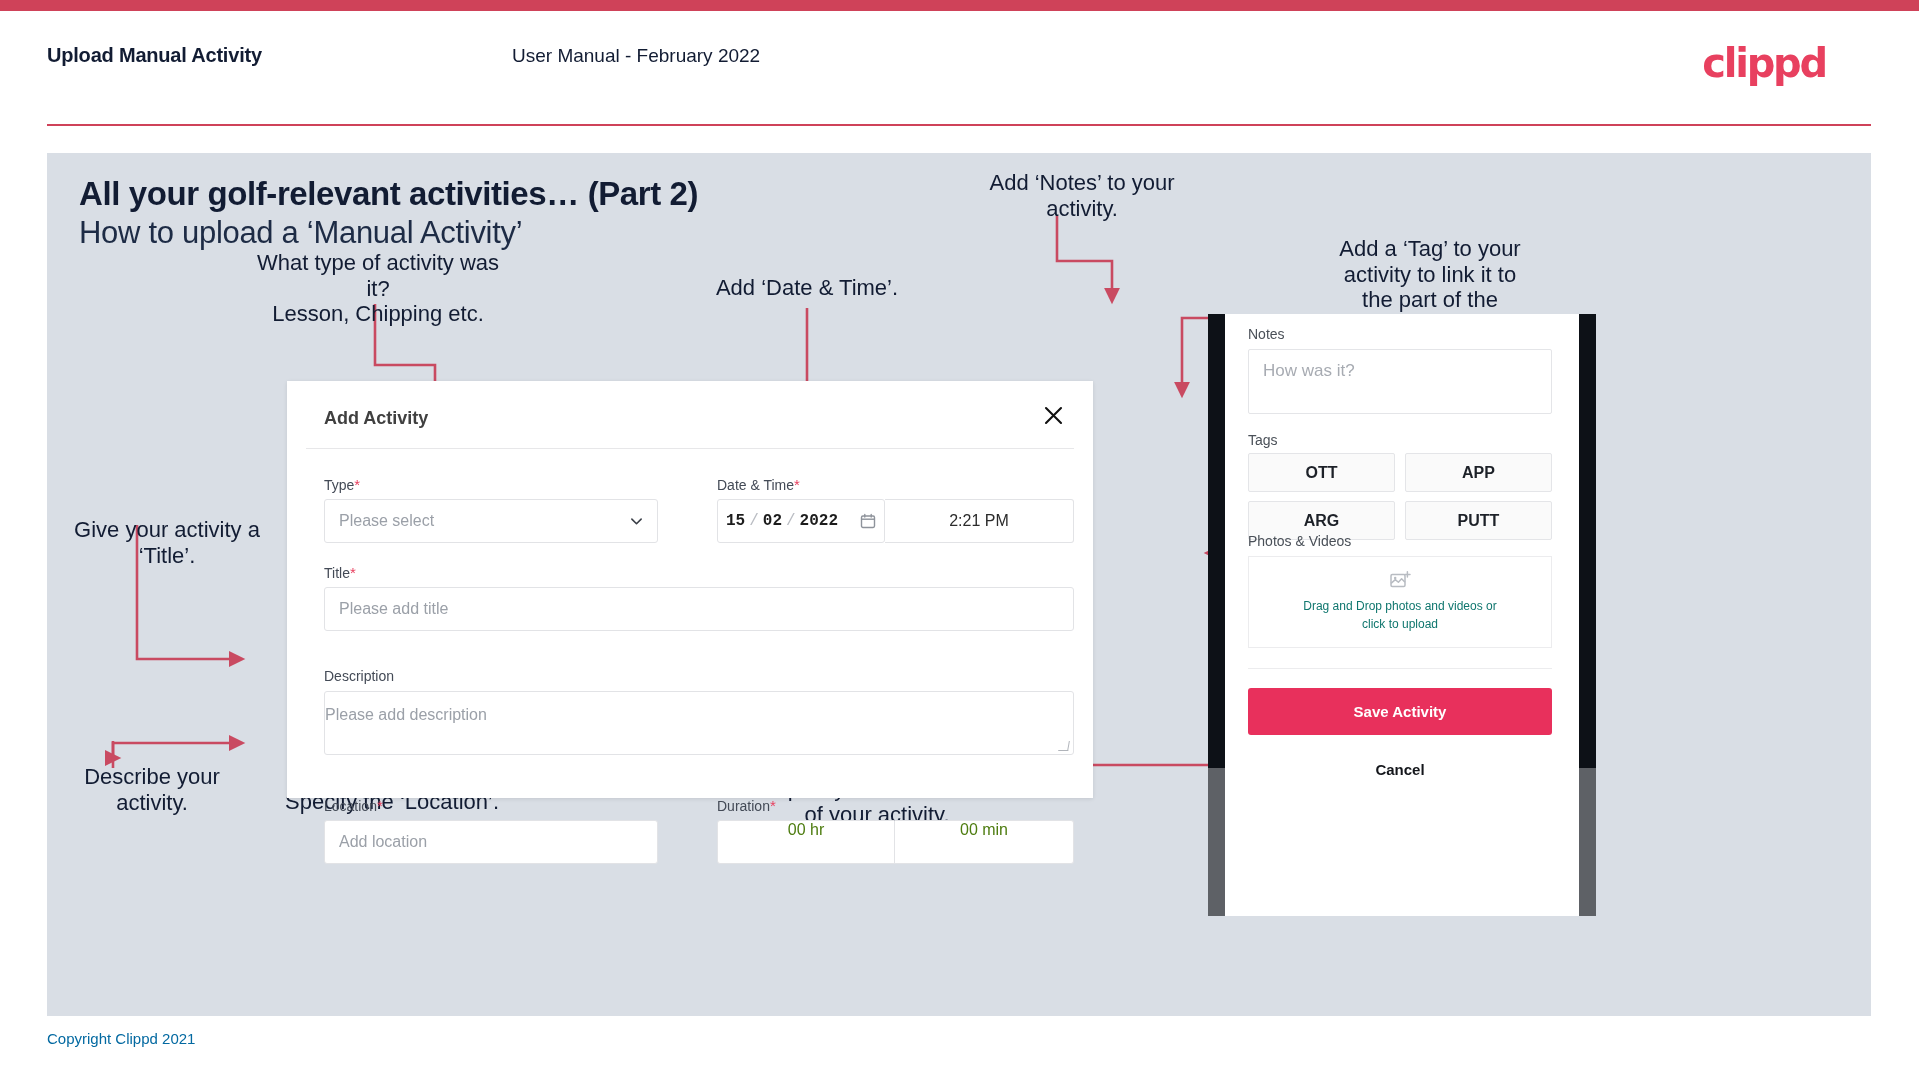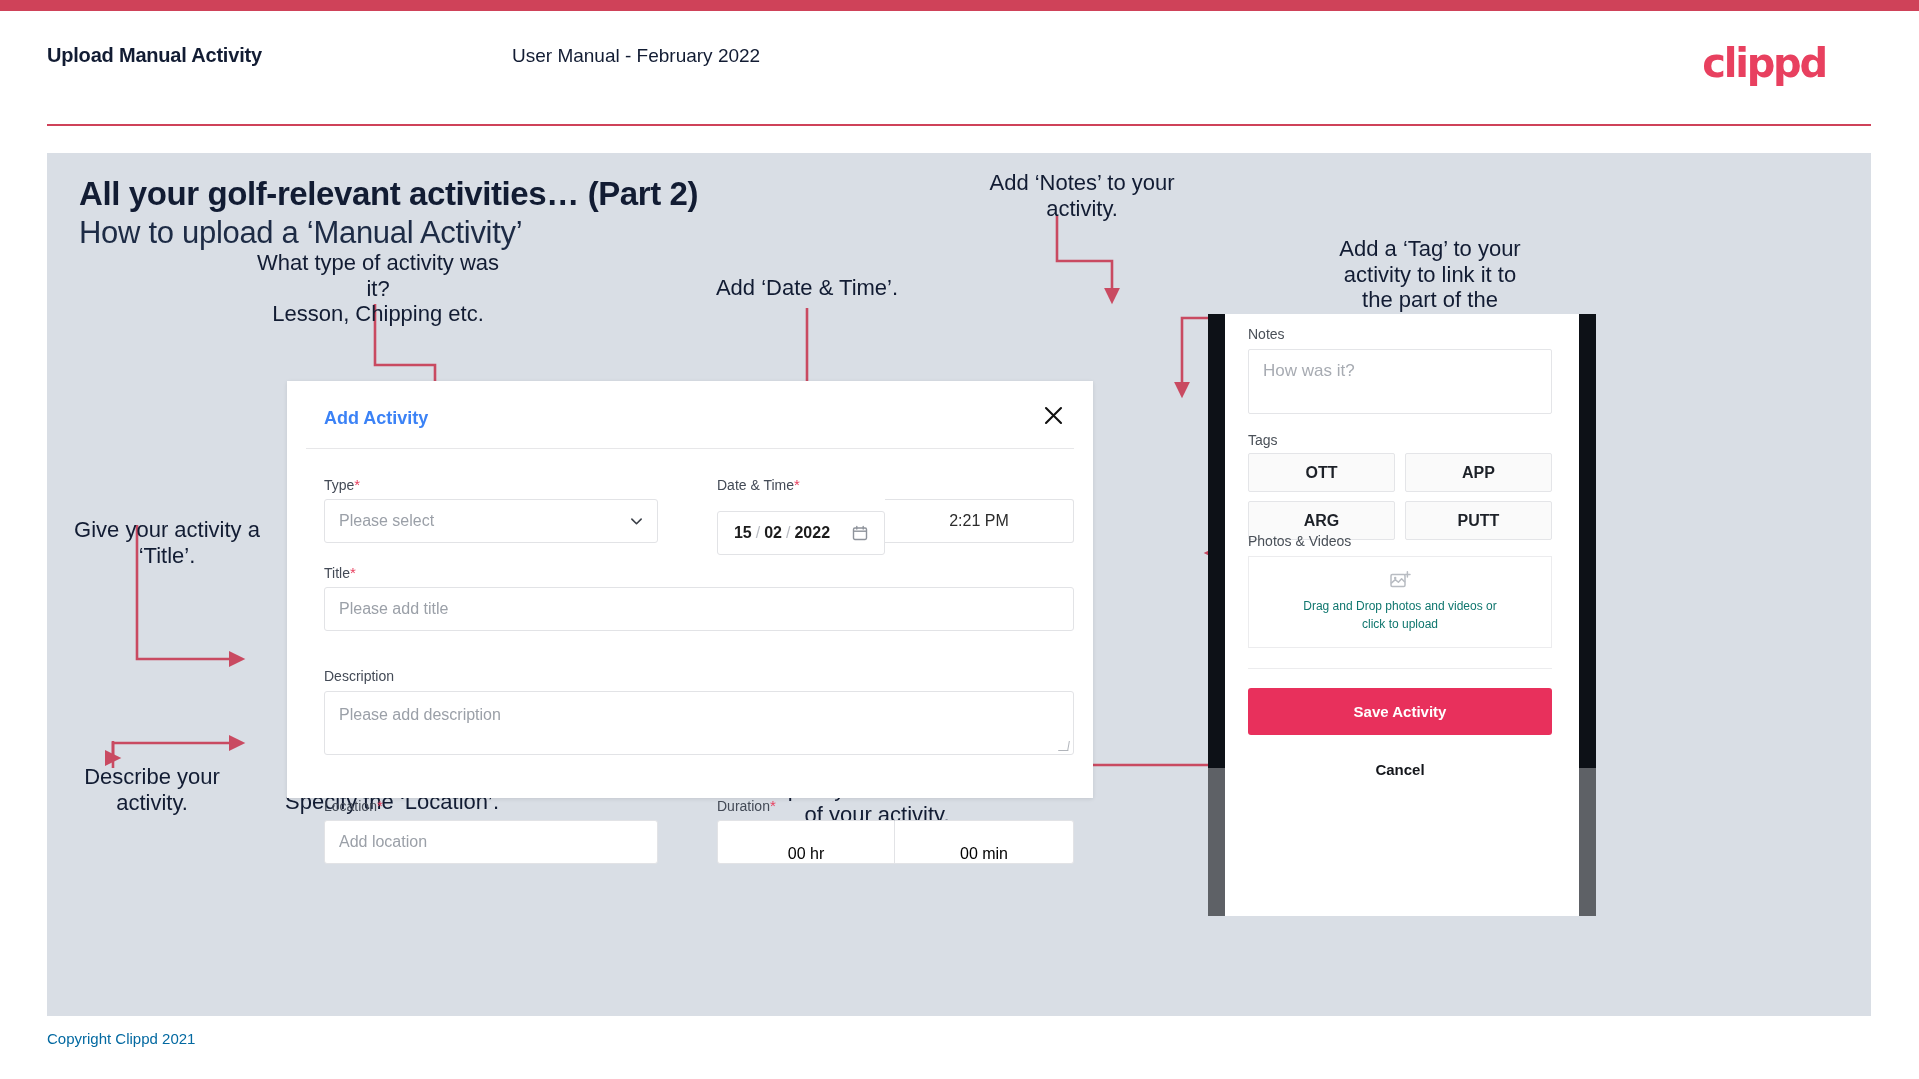--- a/index.html
+++ b/index.html
@@ -60,21 +60,21 @@
   
   .arrows { position:absolute; left:0; top:0; width:1824px; height:863px; pointer-events:none; }
 
   
   .dialog {
     position:absolute; left:240px; top:228px; width:806px; height:417px;
     background:#ffffff; box-shadow:0 1px 4px rgba(0,0,0,0.10);
   }
   .dlg-title {
     position:absolute; left:37px; top:27px;
-    font-size:18px; font-weight:700; color:#3b82f6;
+    font-size:18px; font-weight:700; color:#404040;
   }
   .dlg-close {
     position:absolute; right:24px; top:18px; width:32px; height:32px;
     display:flex; align-items:center; justify-content:center;
     font-size:27px; color:#121212; font-weight:300; line-height:1;
     cursor:pointer;
   }
   .dlg-rule {
     position:absolute; left:19px; top:67px; width:768px; height:1px;
     background:#e7e7e9;
@@ -106,32 +106,32 @@
   .cal-ic { margin-left:18px; width:16px; height:16px; }
 
   .time-box {
     position:absolute; background:#fff; border:1px solid #e2e3e6; border-radius:3px;
     display:flex; align-items:center; justify-content:center;
     font-size:16px; color:#2b2b2b; font-weight:400;
   }
 
   .ta {
     position:absolute; background:#fff; border:1px solid #e2e3e6; border-radius:3px;
-    font-size:16px; color:#9ba0a8; padding:14px 0 0 14px; overflow:hidden;
+    font-size:16px; color:#9ba0a8; padding:14px 0 0 0; overflow:hidden;
   }
   .ta::after {
     content:""; position:absolute; right:4px; bottom:3px; width:9px; height:9px;
     border-right:1px solid #b0b4ba; border-bottom:1px solid #b0b4ba;
     transform:skewX(-10deg);
   }
 
   .dur-left, .dur-right {
     position:absolute; background:#fff; border:1px solid #e2e3e6;
-    display:flex; align-items:flex-end; justify-content:center;
-    font-size:16px; color:#000000;
+    display:flex; align-items:flex-start; justify-content:center;
+    font-size:16px; color:#4d7c0f;
   }
   .dur-left { border-radius:3px 0 0 3px; }
   .dur-right { border-radius:0 3px 3px 0; border-left:none; }
 
   
   .phone {
     position:absolute; left:1161px; top:161px; width:388px; height:602px;border-radius:29px;
   }
   .phone-bezel-l, .phone-bezel-r {
     position:absolute; top:0; width:17px; height:602px; background:#0d1117;
@@ -289,21 +289,21 @@
       <div class="inp" style="left:37px; top:118px; width:334px; height:44px;">
         <span class="ph">Please select</span>
         <svg class="chev" viewBox="0 0 14 14">
           <path d="M2,5 L7,10 L12,5" stroke="#3a3f47" stroke-width="1.7" fill="none" stroke-linecap="round" stroke-linejoin="round"></path>
         </svg>
       </div>
 
       <div class="fld-label" style="left:430px; top:95px;">
         <span>Date &amp; Time</span><span class="req">*</span>
       </div>
-      <div class="date-box" style="left:430px; top:130px; width:168px; height:44px;">
+      <div class="date-box" style="left:430px; top:118px; width:168px; height:44px;font-family:Liberation Mono, monospace;">
         <span>15</span>
         <span class="date-sep">/</span>
         <span>02</span>
         <span class="date-sep">/</span>
         <span>2022</span>
         <svg class="cal-ic" viewBox="0 0 16 16">
           <rect x="1.5" y="3" width="13" height="11.5" rx="1.4" fill="none" stroke="#8e939b" stroke-width="1.4"></rect>
           <path d="M1.5,6.2 L14.5,6.2" stroke="#8e939b" stroke-width="1.4"></path>
           <path d="M4.8,1.5 L4.8,4 M11.2,1.5 L11.2,4" stroke="#8e939b" stroke-width="1.4" stroke-linecap="round"></path>
         </svg>

